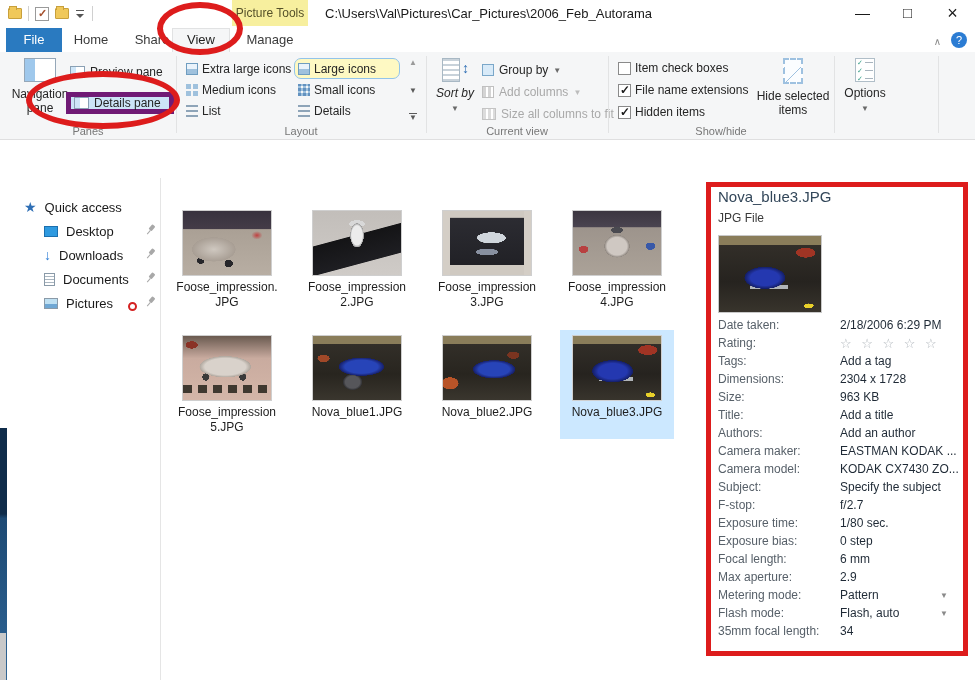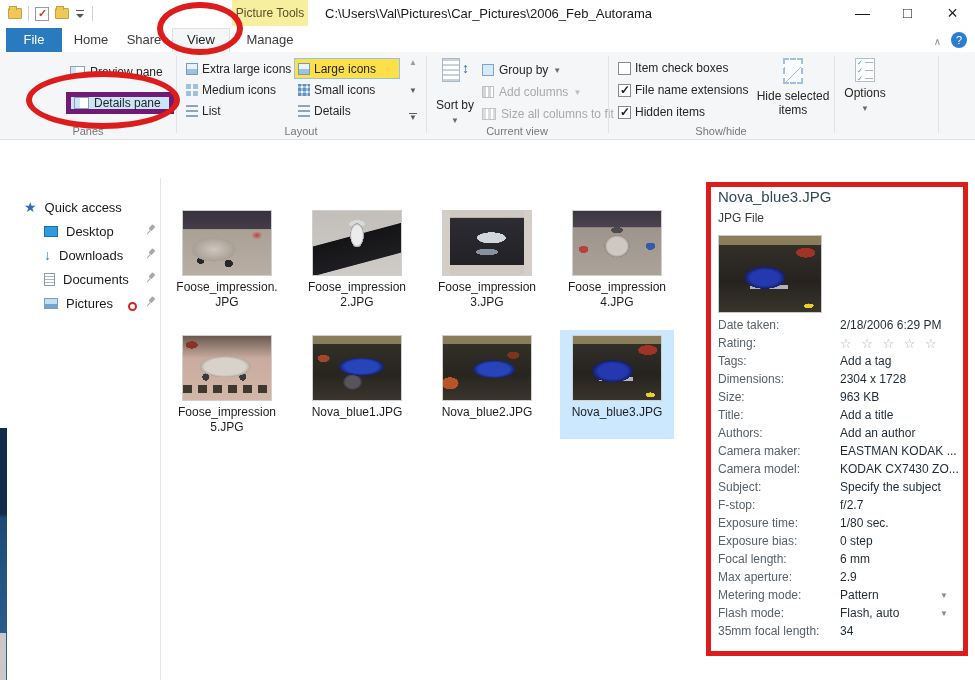--- a/index.html
+++ b/index.html
@@ -20,48 +20,48 @@
   .ic-qat-arrow::after { content:""; position:absolute; left:1px; top:6px; border-left:4px solid transparent; border-right:4px solid transparent; border-top:4px solid #555; }
   .tools-tab { position:absolute; left:232px; top:0; width:76px; height:26px; background:#f7ef9e; color:#55512a; font-size:12px; text-align:center; line-height:26px; }
   .title-path { position:absolute; left:325px; top:6px; font-size:13px; color:#1a1a1a; white-space:nowrap; }
   .win-controls { position:absolute; right:0; top:0; height:28px; display:flex; }
   .wc { width:45px; height:28px; text-align:center; line-height:26px; color:#1a1a1a; font-size:15px; }
 
   
   .tab { position:absolute; top:28px; height:24px; line-height:24px; font-size:13px; color:#3b3b3b; text-align:center; }
   .tab-file   { left:6px;   width:56px; background:#2a7ac0; color:#fff; }
   .tab-home   { left:66px;  width:50px; }
-  .tab-share  { left:118px; width:52px; }
+  .tab-share  { left:126px; width:52px; }
   .tab-view   { left:172px; width:58px; background:#f5f6f7; border:1px solid #e1e2e3; border-bottom:none; line-height:22px; color:#1f1f1f; }
   .tab-manage { left:236px; width:68px; }
 
   
   .ribbon { position:absolute; left:0; top:52px; width:975px; height:88px; background:#f5f6f7; border-bottom:1px solid #dfdfe0; font-size:12px; }
   .rsep { position:absolute; top:4px; bottom:6px; width:1px; background:#e2e3e4; }
   .rlabel { position:absolute; bottom:2px; font-size:11px; color:#777; text-align:center; }
   .rbtn { cursor:default; }
   .ic-navpane { width:32px; height:24px; border:1px solid #95a7b8; background:linear-gradient(90deg,#9fc8ec 0 10px,#fff 10px); }
   .btn-navpane { position:absolute; left:10px; top:6px; width:60px; height:74px; display:flex; flex-direction:column; align-items:center; gap:5px; text-align:center; line-height:14px; }
   .ic-pane { width:15px; height:12px; border:1px solid #8aa0b4; background:linear-gradient(90deg,#cfe6f8 0 5px,#fff 5px); flex:none; }
   .btn-preview { position:absolute; left:70px; top:10px; width:102px; height:20px; display:flex; align-items:center; gap:5px; }
   .btn-details { position:absolute; left:66px; top:40px; width:108px; height:22px; display:flex; align-items:center; gap:5px; padding-left:3px; background:#cce4f7; border:5px solid #701a75; }
 
   .layout-grid { position:absolute; left:182px; top:6px; width:220px; height:64px; display:grid; grid-template-columns:112px 106px; grid-auto-rows:21px; }
   .layout-item { display:flex; align-items:center; gap:4px; padding:0 3px; border:1px solid transparent; white-space:nowrap; }
-  .layout-item.sel { background:#fde047; border-color:#92c4ea; }
+  .layout-item.sel { background:#fef9c3; border-color:#92c4ea;border-radius:7px; }
   .lic { width:12px; height:12px; flex:none; }
   .lic-xl, .lic-large { border:1px solid #6f9dc0; background:linear-gradient(180deg,#eaf3fb 55%,#9fc1dd 55%); }
   .lic-medium { background:linear-gradient(#9fc1dd,#9fc1dd) 0 0/5px 5px no-repeat, linear-gradient(#9fc1dd,#9fc1dd) 7px 0/5px 5px no-repeat, linear-gradient(#9fc1dd,#9fc1dd) 0 7px/5px 5px no-repeat, linear-gradient(#9fc1dd,#9fc1dd) 7px 7px/5px 5px no-repeat; }
   .lic-small { background:repeating-linear-gradient(90deg,#9fc1dd 0 3px,transparent 3px 5px), repeating-linear-gradient(0deg,#9fc1dd 0 3px,transparent 3px 5px); background-blend-mode:multiply; }
   .lic-list, .lic-details { background:repeating-linear-gradient(0deg,#8ea4b8 0 2px,transparent 2px 5px); }
   .layout-scroll { position:absolute; left:406px; top:6px; width:14px; height:64px; display:flex; flex-direction:column; justify-content:space-between; align-items:center; font-size:8px; color:#9a9a9a; }
   .layout-scroll .dn { color:#5a5a5a; }
   .layout-scroll .more { color:#5a5a5a; border-top:1px solid #5a5a5a; line-height:8px; }
 
-  .btn-sortby { position:absolute; left:434px; top:6px; width:42px; height:74px; display:flex; flex-direction:column; align-items:center; gap:16px; text-align:center; line-height:14px; }
+  .btn-sortby { position:absolute; left:434px; top:6px; width:42px; height:74px; display:flex; flex-direction:column; align-items:center; gap:4px; text-align:center; line-height:14px;font-style:italic; }
   .ic-sort { position:relative; width:18px; height:24px; border:1px solid #a8b8c4; background:repeating-linear-gradient(0deg,#c8d2da 0 2px,#fff 2px 5px); margin-right:8px; }
   .ic-sort::after { content:"↕"; position:absolute; right:-10px; top:2px; color:#2f6fb5; font-size:14px; font-weight:bold; }
   .cv-small { position:absolute; left:482px; display:flex; align-items:center; gap:5px; height:20px; white-space:nowrap; }
   .cv-1 { top:8px; } .cv-2 { top:30px; } .cv-3 { top:52px; }
   .disabled { color:#a9a9a9; }
   .ic-groupby { width:12px; height:12px; border:1px solid #7aa7c9; background:#d8eaf8; flex:none; }
   .ic-addcols { width:12px; height:12px; border:1px solid #c0c0c0; background:repeating-linear-gradient(90deg,#d4d4d4 0 3px,#fff 3px 5px); flex:none; }
   .ic-sizeall { width:14px; height:12px; border:1px solid #c4c4c4; background:repeating-linear-gradient(90deg,#dcdcdc 0 3px,#fff 3px 5px); flex:none; }
   .dd-arrow { font-size:8px; color:#6a6a6a; }
   .dd-arrow.dis { color:#bcbcbc; }
@@ -214,20 +214,24 @@
   <div class="tab tab-file">File</div>
   <div class="tab tab-home">Home</div>
   <div class="tab tab-share">Share</div>
   <div class="tab tab-view">View</div>
   <div class="tab tab-manage">Manage</div>
 
   <div class="ribbon">
     <span class="ribbon-help">∧</span>
     <span class="help-circle">?</span>
 
+    <div class="rbtn btn-navpane">
+      <span class="ic-navpane"></span>
+      <span>Navigation pane</span>
+    </div>
     <div class="rbtn btn-preview">
       <span class="ic-pane"></span>
       <span>Preview pane</span>
     </div>
     <div class="rbtn btn-details">
       <span class="ic-pane"></span>
       <span>Details pane</span>
     </div>
     <div class="rlabel" style="left:0;width:176px">Panes</div>
     <div class="rsep" style="left:176px"></div>

